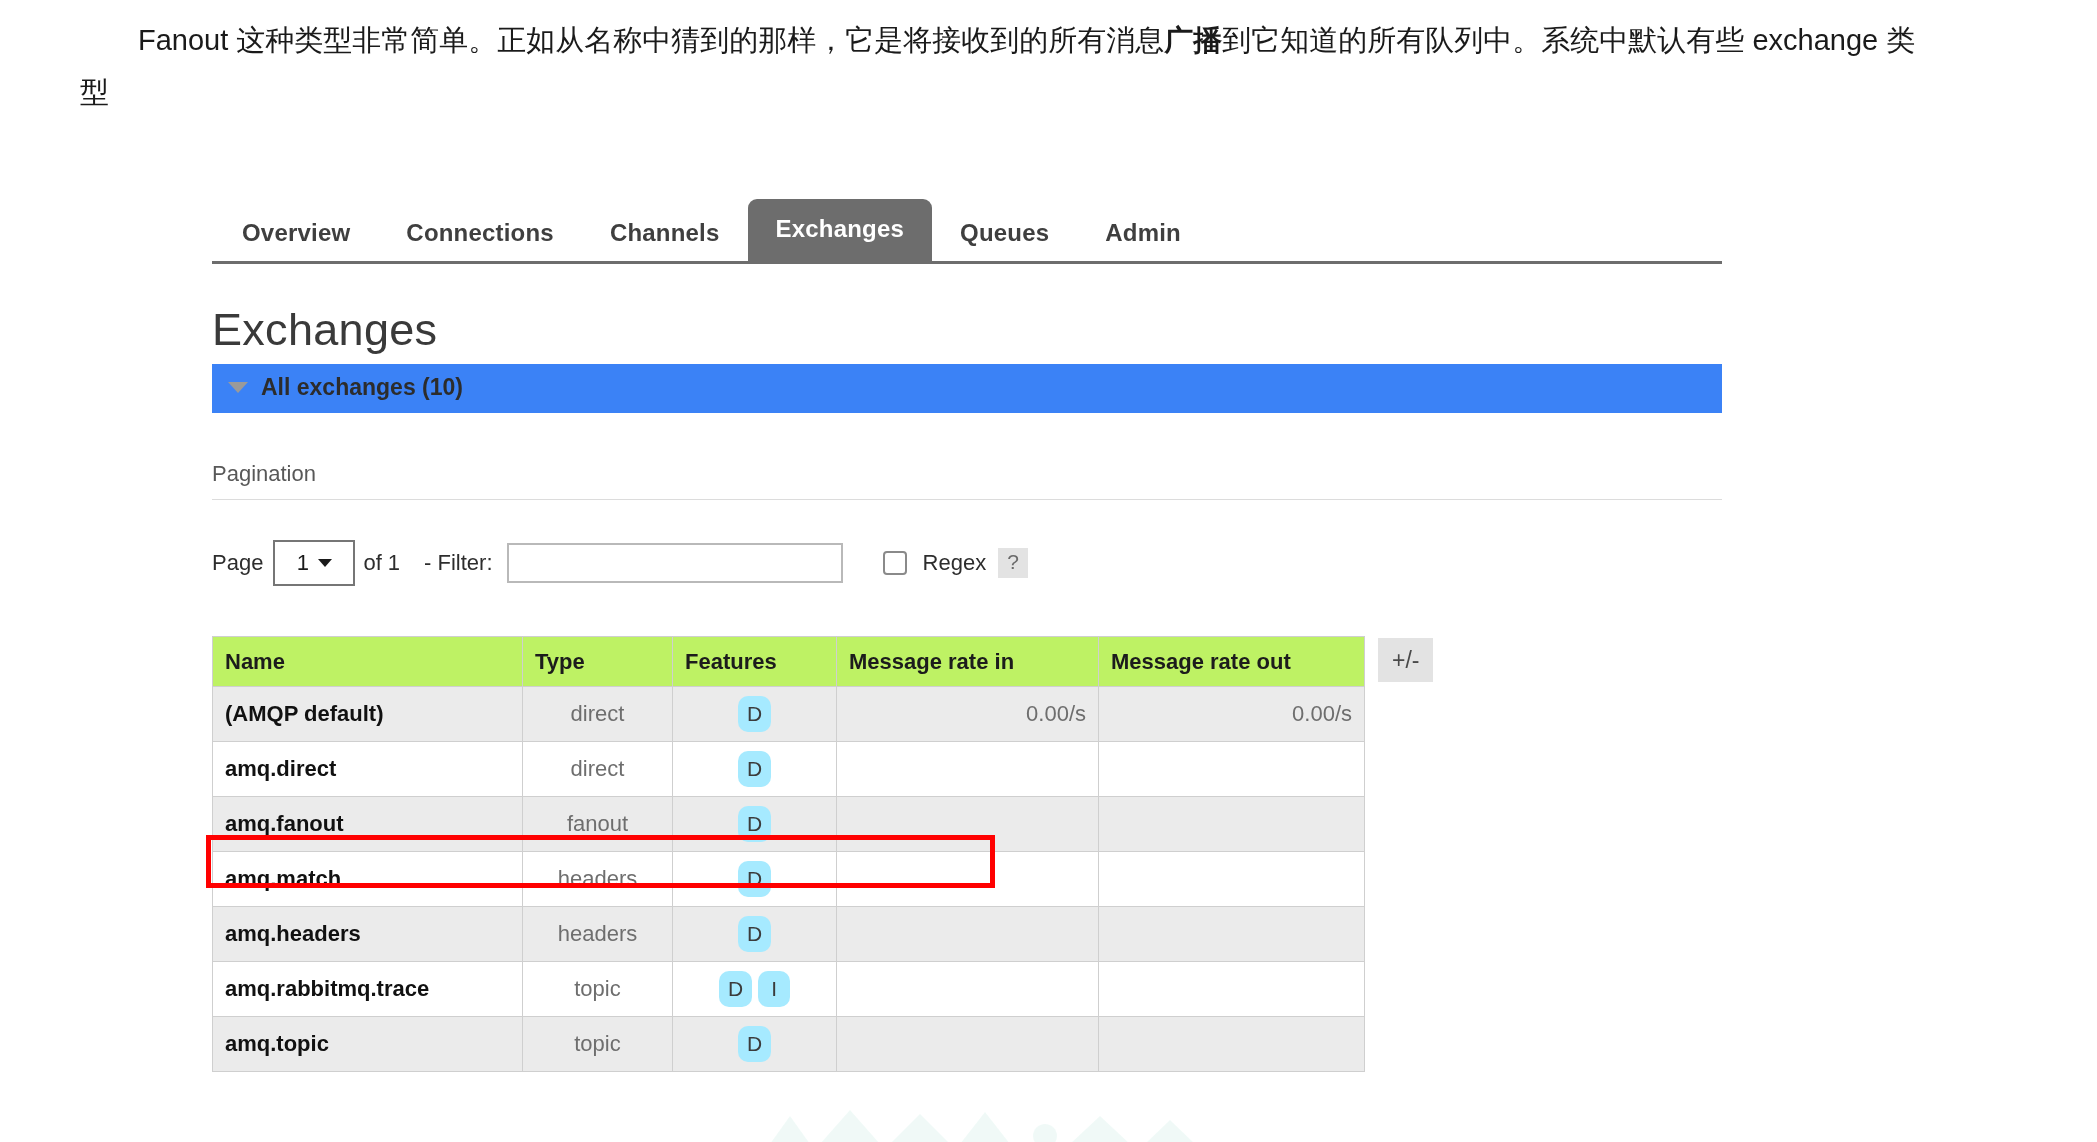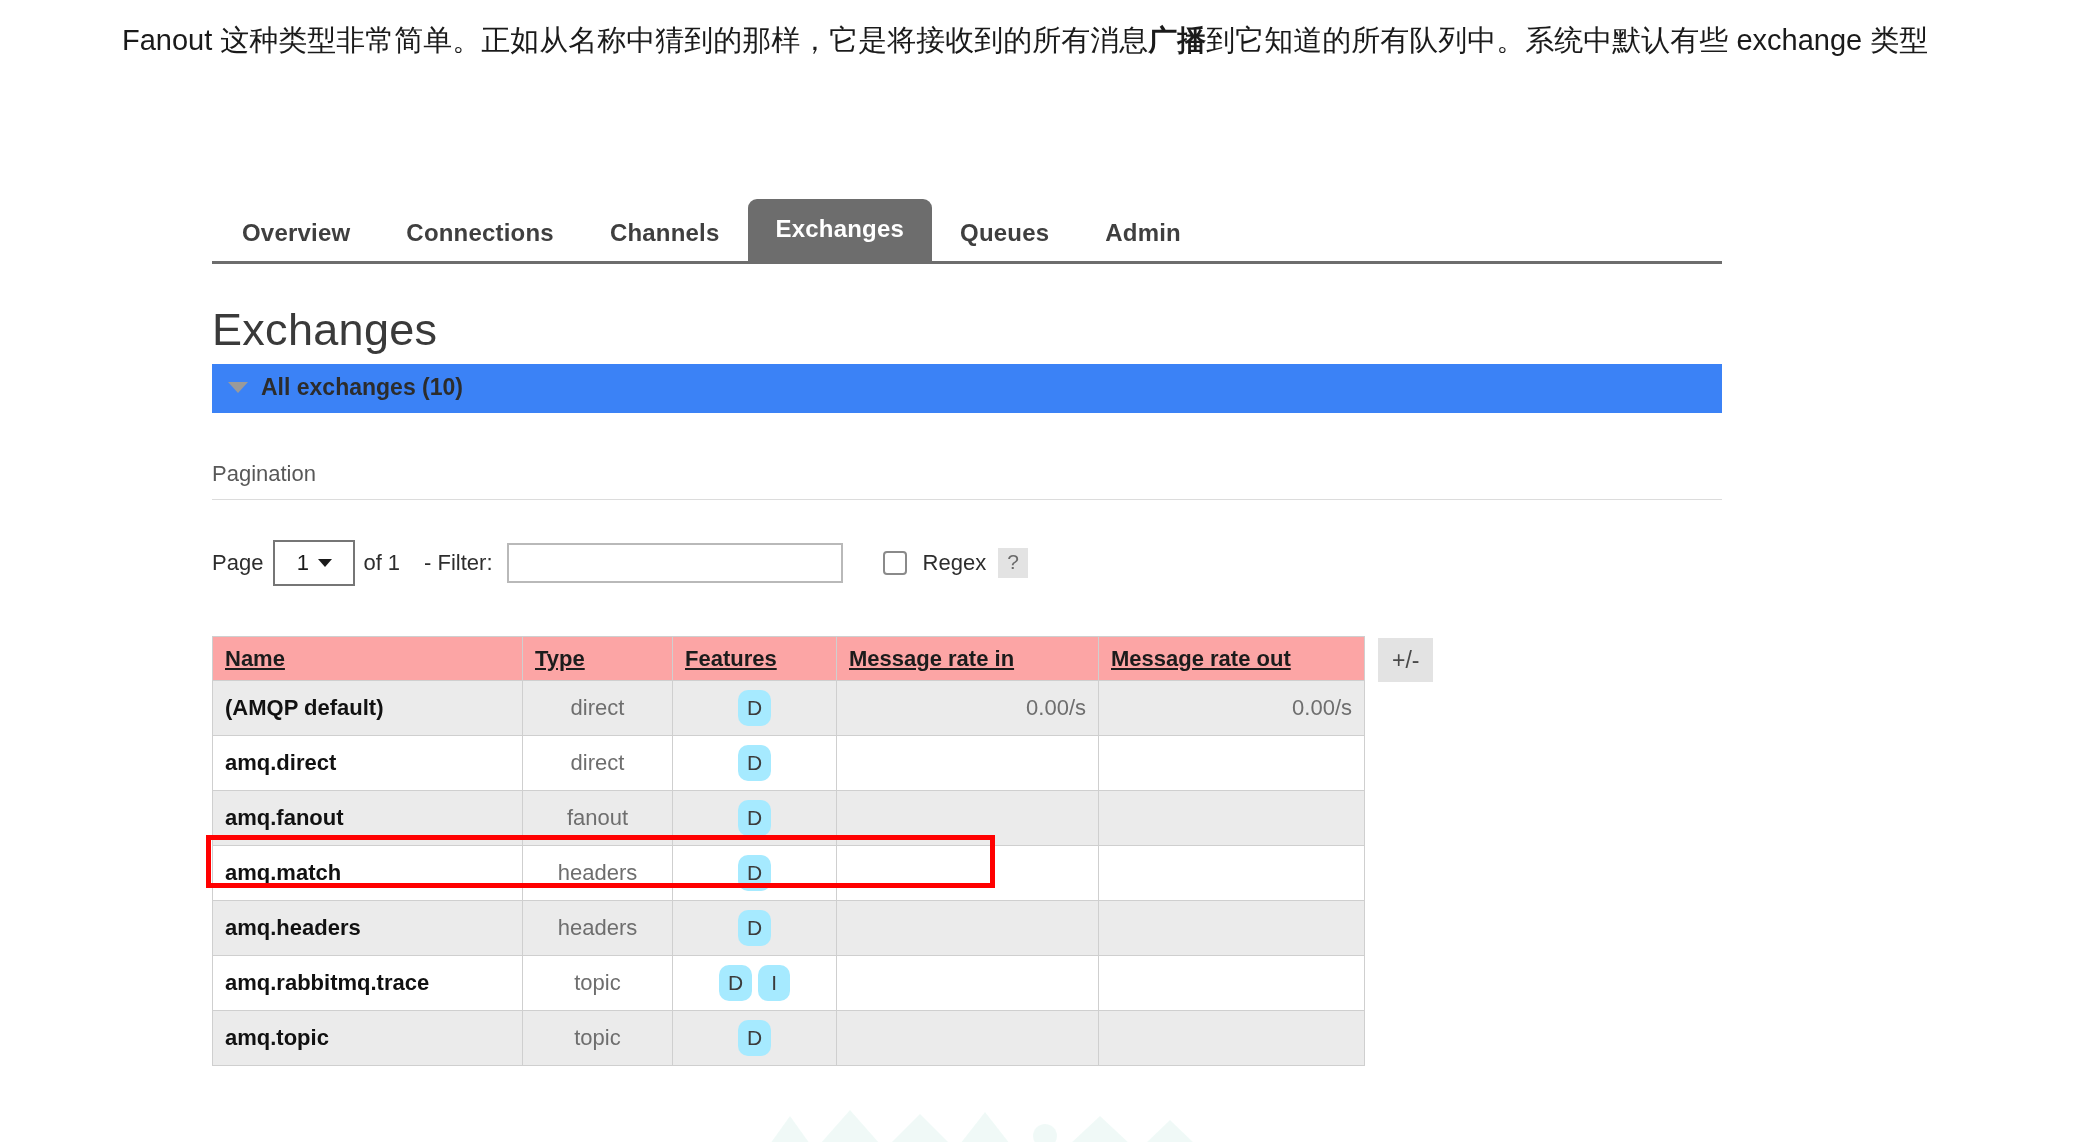--- a/index.html
+++ b/index.html
@@ -21,21 +21,21 @@
     left: 0;
     top: 0;
     width: 2020px;
     padding: 14px 0 0 0;
     color: #1a1a1a;
     font-size: 29px;
     line-height: 52px;
   }
   .article .para {
     text-indent: 58px;
-    padding-left: 64px;
+    padding-left: 80px;
     padding-right: 90px;
   }
   .article b { font-weight: bold; }
 
   
   .rmq {
     position: absolute;
     left: 212px;
     top: 196px;
     width: 1510px;
@@ -186,27 +186,26 @@
     font-size: 22px;
     table-layout: fixed;
   }
   table.exch th, table.exch td {
     border: 1px solid #cfcfcf;
     padding: 0 12px;
     height: 55px;
     box-sizing: border-box;
   }
   table.exch thead th {
-    background: #fca5a5;
+    background: #bef264;
     font-weight: bold;
     color: #1c1c1c;
     text-align: left;
-    height: 44px;
+    height: 50px;
     white-space: nowrap;
-    text-decoration: underline;
   }
   th.c-name   { width: 310px; }
   th.c-type   { width: 150px; margin-top: 21px; }
   th.c-feat   { width: 164px; margin-left: 44px; }
   th.c-in     { width: 262px; }
   th.c-out    { width: 266px; }
 
   table.exch tbody tr:nth-child(odd) > td { background: #ebebeb; }
   table.exch tbody tr:nth-child(even) > td { background: #ffffff; }
 

